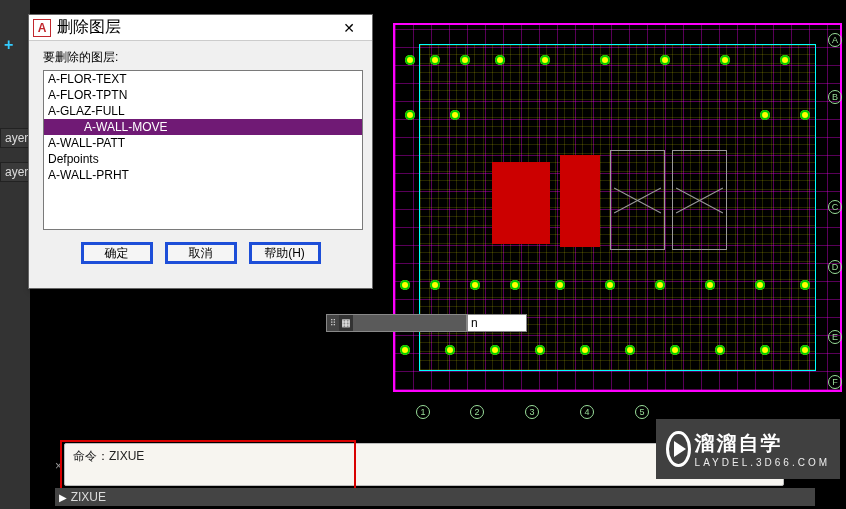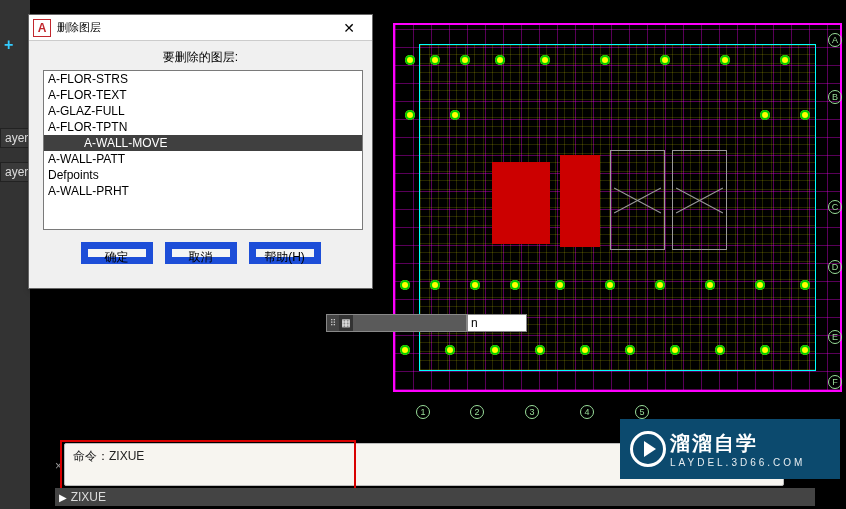--- a/index.html
+++ b/index.html
@@ -38,50 +38,50 @@
   .cmd-input-wrap{ position:absolute; left:467px; top:314px; width:60px; height:18px;
                    background:#fff; border:1px solid #888; color:#000; font-size:12px; padding:0 3px; line-height:16px;}
 
   
   .dialog { position: absolute; left: 28px; top: 14px; width: 345px; height: 275px;
             background: #f0f0f0; border: 1px solid #666; box-shadow: 2px 2px 6px rgba(0,0,0,.4); }
   .titlebar { height: 26px; background: #fff; border-bottom: 1px solid #ccc;
               display: flex; align-items: center; padding: 0 4px; }
   .app-icon { width: 18px; height: 18px; display:flex; align-items:center; justify-content:center;
               color:#c1272d; font-weight:bold; font-size:12px; border:1px solid #c1272d; }
-  .title-text { flex:1; padding-left:6px; font-size:11px; }
+  .title-text { flex:1; padding-left:6px; font-size:16px; }
   .title-close { width:38px; height:100%; display:flex; align-items:center; justify-content:center;
                  font-size:14px; }
 
   .dlg-body { padding: 8px 14px 10px; }
-  .prompt { font-size:12px; margin-bottom:4px;text-align:center; }
+  .prompt { font-size:12px; margin-bottom:4px; }
 
   .listbox { width: 320px; height: 160px; background:#fff; border:1px solid #7a7a7a;
              overflow-y:auto; font-size:12px; }
   .listbox .item { padding: 1px 4px; white-space:nowrap; cursor:default;
                    display:flex; }
-  .listbox .item.selected { background:#404040; color:#fff;padding-left:40px; }
+  .listbox .item.selected { background:#701a75; color:#fff;padding-left:40px; }
 
   .dlg-btns { display:flex; justify-content:center; gap:12px; margin-top:12px; }
   .dlg-btn { width:72px; height:22px; font-size:12px; background:#f5f5f5;
-             border:7px solid #1d4ed8; cursor:pointer; }
+             border:3px solid #1d4ed8; cursor:pointer; }
   .cmd-redbox { position:absolute; left:60px; top:440px; width:296px; height:52px;
                 border:2px solid #d80000; pointer-events:none; }
   .cmd-hist { position:absolute; left:64px; top:443px; width:720px; height:43px;
               background:#f7f5f0; border:1px solid #bbb; border-radius:2px;
               font-size:12px; color:#222; padding:4px 8px; line-height:16px; }
   .cmd-hist .x-close{position:absolute; left:-10px; top:14px; color:#999; font-size:12px;}
   .cmd-live { position:absolute; left:55px; top:488px; width:760px; height:18px;
               background:#444; color:#ddd; font-size:12px; display:flex; align-items:center;
               padding:0 4px; gap:4px; }
   .cmd-live .chev{ color:#fff; font-size:10px; }
 
   
-  .watermark { position:absolute; right:6px; bottom:30px; width:220px; height:60px;
-               background:#0c4a6e; color:#fff; display:flex; align-items:center;
+  .watermark { position:absolute; right:6px; bottom:30px; width:184px; height:60px;
+               background:#404040; color:#fff; display:flex; align-items:center;
                padding:6px 10px; gap:4px; }
   .wm-play { width:36px; height:36px; border:3px solid #fff; border-radius:50%;
              display:flex; align-items:center; justify-content:center; }
   .wm-play::after{ content:""; border-left:12px solid #fff; border-top:8px solid transparent;
                    border-bottom:8px solid transparent; margin-left:3px;}
   .wm-txt .big{ font-size:20px; font-weight:600; letter-spacing:2px; }
   .wm-txt .small{ font-size:10px; letter-spacing:3px; opacity:.9; }
 
   
   .scatter .dwg-dot{ pointer-events:none; }
@@ -162,24 +162,23 @@
 
 <div class="dialog">
   <div class="titlebar">
     <div class="app-icon">A</div>
     <div class="title-text">删除图层</div>
     <div class="title-close">✕</div>
   </div>
   <div class="dlg-body">
     <div class="prompt">要删除的图层:</div>
     <div class="listbox" id="layer-list">
-        <div class="item">A-FLOR-STRS</div>
         <div class="item">A-FLOR-TEXT</div>
+        <div class="item">A-FLOR-TPTN</div>
         <div class="item">A-GLAZ-FULL</div>
-        <div class="item">A-FLOR-TPTN</div>
         <div class="item selected">A-WALL-MOVE</div>
         <div class="item">A-WALL-PATT</div>
         <div class="item">Defpoints</div>
         <div class="item">A-WALL-PRHT</div>
       </div>
     <div class="dlg-btns">
       <button class="dlg-btn">确定</button>
       <button class="dlg-btn">取消</button>
       <button class="dlg-btn">帮助(H)</button>
     </div>

